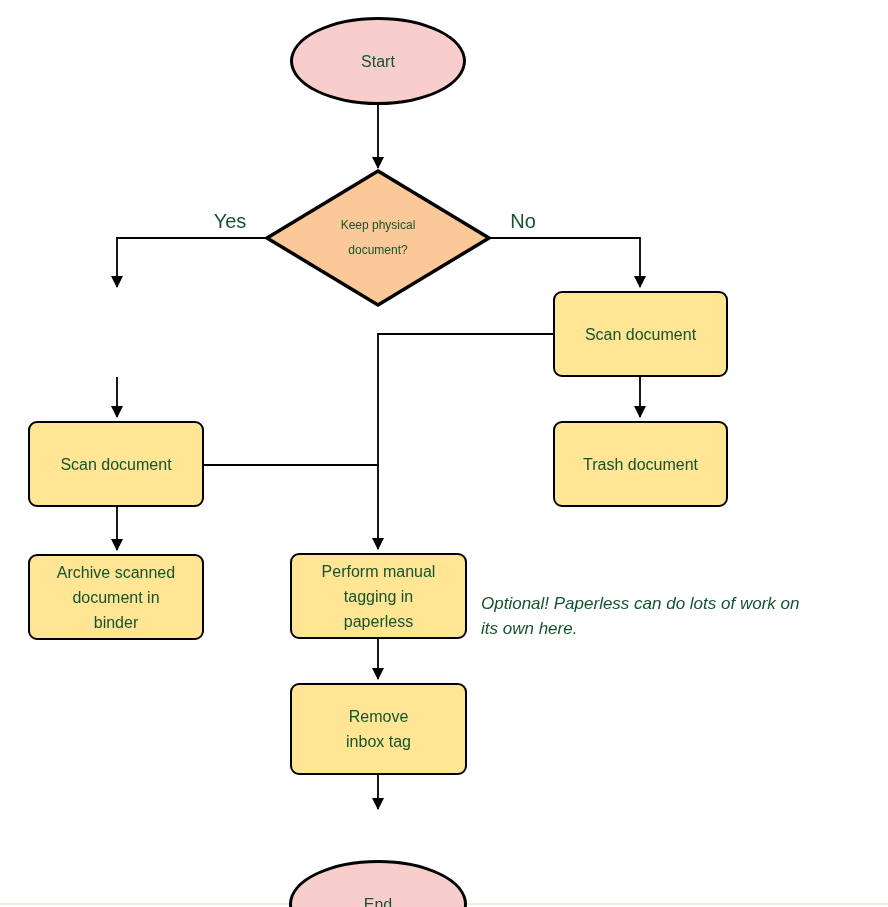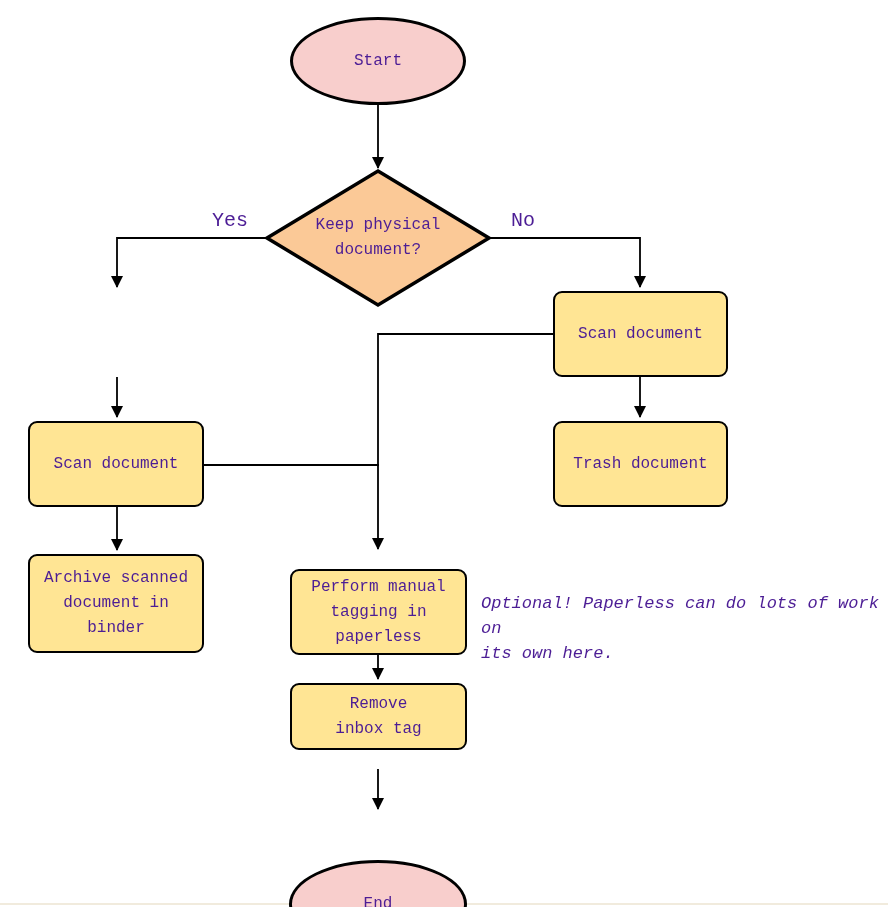--- a/index.html
+++ b/index.html
@@ -1,21 +1,21 @@
 <!DOCTYPE html>
 <html style="--terminal-fill: #F8CECC; --decision-fill: #FBC997; --process-fill: #FFE594; --stroke: #000000;"><head>
 <meta charset="utf-8">
 <style>
   html,body{margin:0;padding:0;background:#ffffff;}
   .canvas{
     position:relative;
     width:888px;height:907px;
     background:#ffffff;
-    font-family:Liberation Mono, monospace;
-    color:#4c1d95;
+    font-family:Liberation Sans, sans-serif;
+    color:#14532d;
     overflow:hidden;
   }
   .edges-svg{position:absolute;left:0;top:0;z-index:1;}
   .node{
     position:absolute;z-index:2;
     display:flex;align-items:center;justify-content:center;
     text-align:center;
     box-sizing:border-box;
     font-size:16px;line-height:25px;
     white-space:pre-line;
@@ -27,21 +27,21 @@
   }
   .terminal{
     background:var(--terminal-fill);
     border:3px solid var(--stroke);
     border-radius:50%;
   }
   .diamond-wrap{position:absolute;z-index:2;}
   .diamond-label{
     position:absolute;z-index:3;
     display:flex;align-items:center;justify-content:center;
-    text-align:center;font-size:16px;line-height:25px;
+    text-align:center;font-size:12px;line-height:25px;
     white-space:pre-line;
   }
   .edge-label{
     position:absolute;z-index:3;
     font-size:20px;line-height:18px;
     text-align:center;
     background:#fff;
     padding:0 2px;
   }
   .note{
@@ -89,39 +89,39 @@
   </svg>
   <div class="diamond-label" style="left:284px;top:186px;width:188px;height:104px;">Keep physical
 document?</div>
 
   <div class="edge-label" style="left:200px;top:212px;width:56px;">Yes</div>
   <div class="edge-label" style="left:496px;top:212px;width:50px;">No</div>
 
   <div class="node process" style="left:28px;top:421px;width:176px;height:86px;">
     <span>Scan document</span>
   </div>
-  <div class="node process" style="left:28px;top:554px;width:176px;height:99px;">
+  <div class="node process" style="left:28px;top:554px;width:176px;height:86px;">
     <span>Archive scanned
 document in
 binder</span>
   </div>
 
   <div class="node process" style="left:553px;top:291px;width:175px;height:86px;">
     <span>Scan document</span>
   </div>
   <div class="node process" style="left:553px;top:421px;width:175px;height:86px;">
     <span>Trash document</span>
   </div>
 
-  <div class="node process" style="left:290px;top:553px;width:177px;height:86px;margin-top:16px;">
+  <div class="node process" style="left:290px;top:553px;width:177px;height:86px;">
     <span>Perform manual
 tagging in
 paperless</span>
   </div>
-  <div class="node process" style="left:290px;top:683px;width:177px;height:67px;">
+  <div class="node process" style="left:290px;top:683px;width:177px;height:92px;">
     <span>Remove
 inbox tag</span>
   </div>
 
   <div class="node terminal" style="left:289px;top:860px;width:178px;height:88px;">
     <span>End</span>
   </div>
 
   <div class="note" style="left:481px;top:591px;width:400px;">Optional! Paperless can do lots of work on
 its own here.</div>

